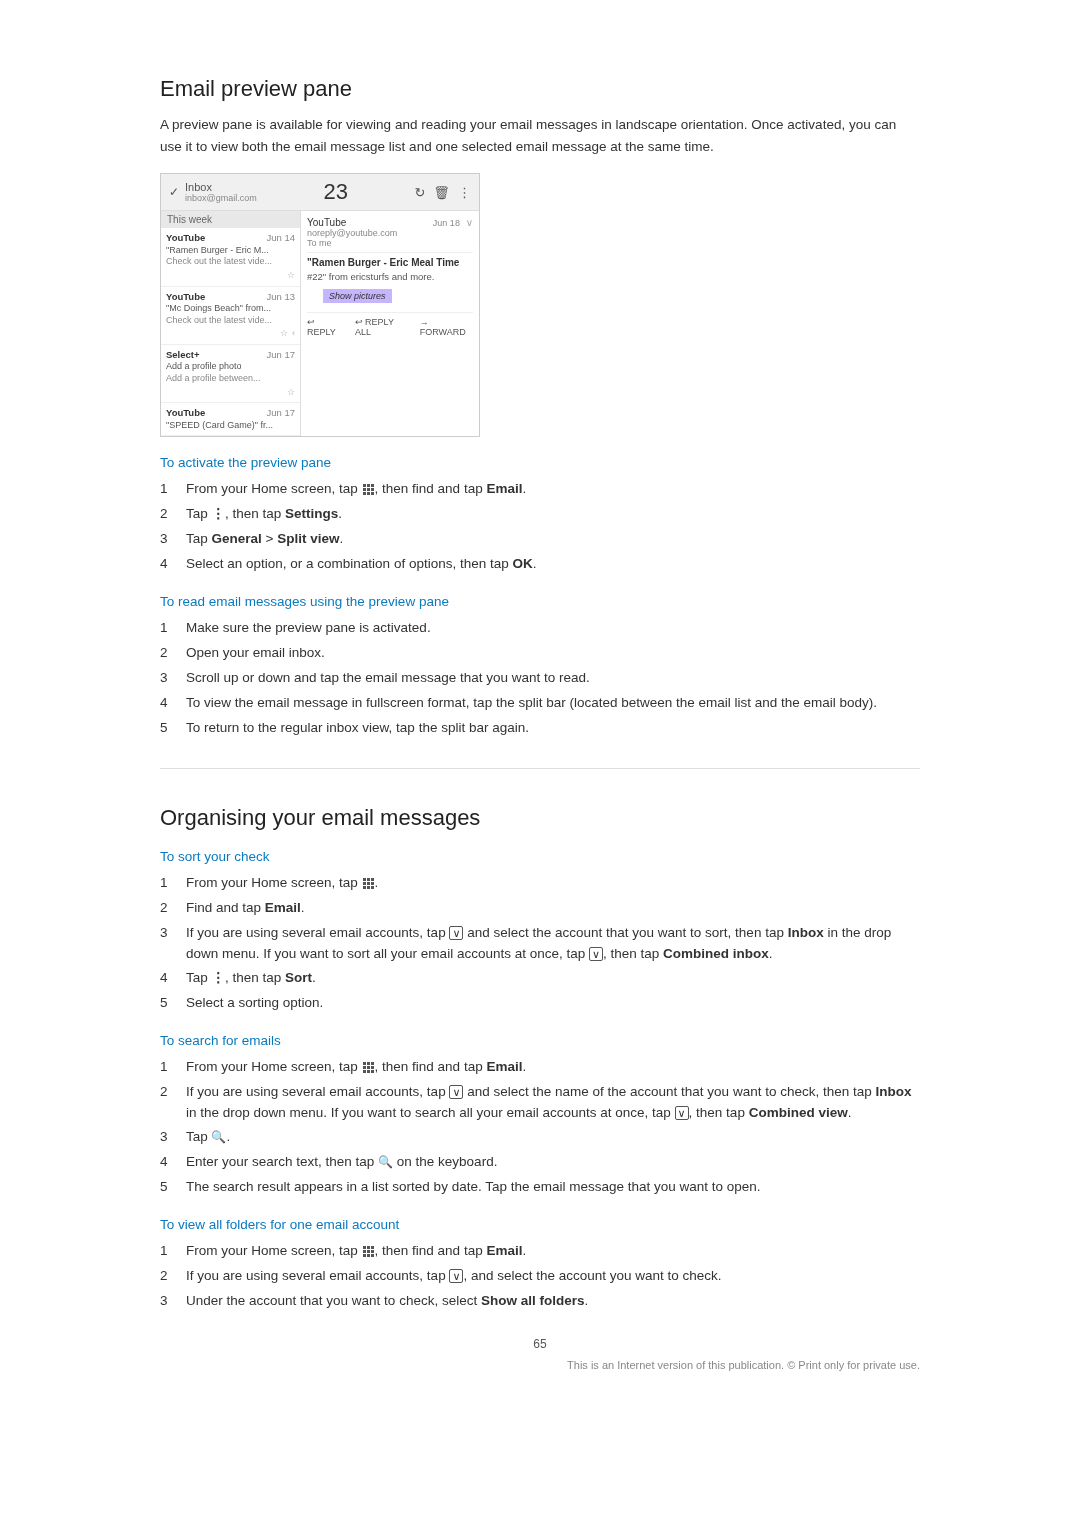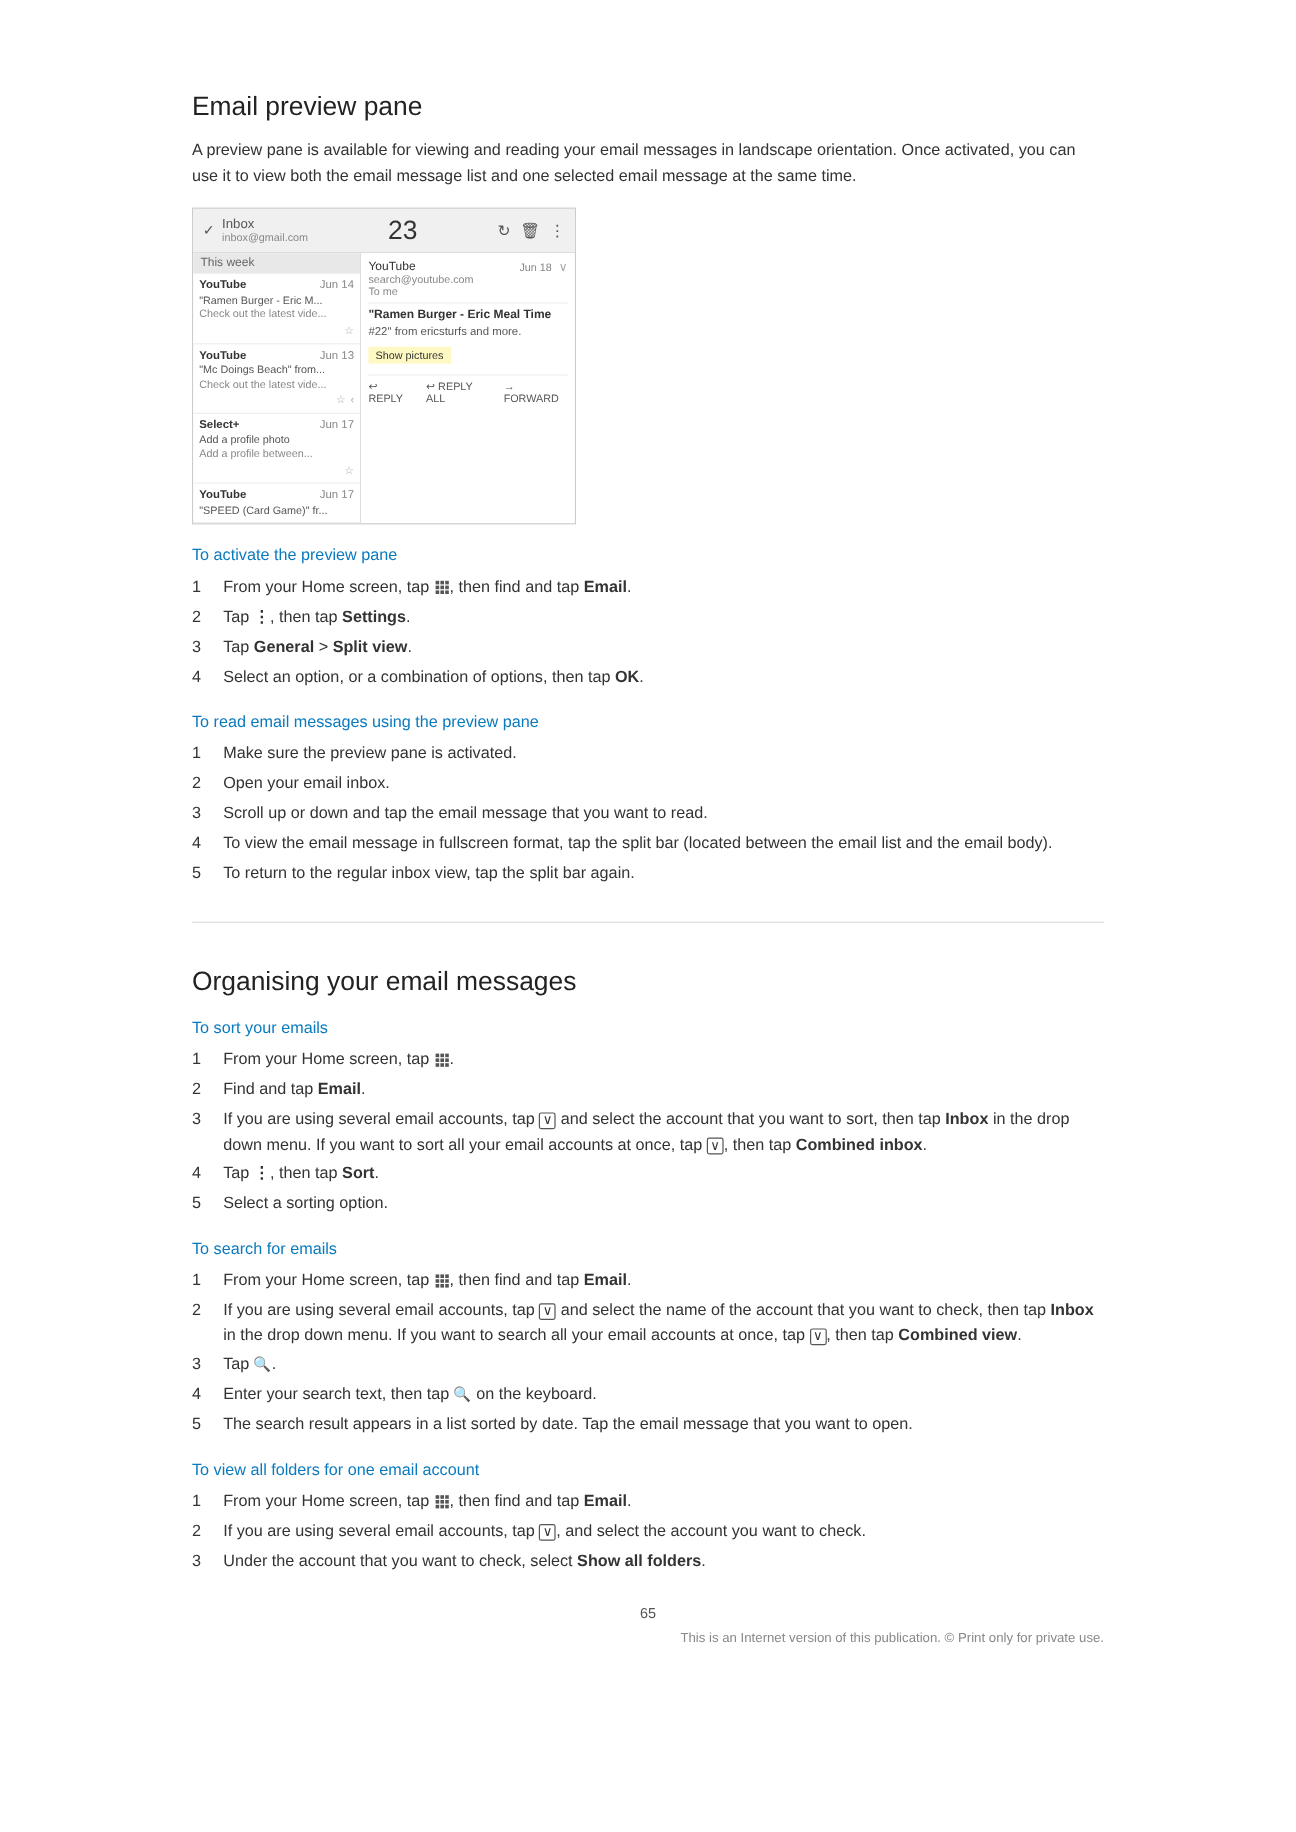--- a/index.html
+++ b/index.html
@@ -153,28 +153,29 @@
       display: flex;
       gap: 12px;
       padding: 4px 0;
       border-top: 1px solid #eee;
       margin-top: 6px;
       font-size: 9px;
       color: #555;
       justify-content: center;
     }
     .show-pictures-btn {
-      background: #fef9c3;
+      background: #c4b5fd;
       border: none;
       padding: 2px 6px;
       font-size: 9px;
       color: #333;
       cursor: pointer;
-      margin: 3px 0;
+      margin: 3px 16px;
       display: inline-block;
+      font-style: italic;
     }
     .divider-line {
       border: none;
       border-top: 1px solid #dddddd;
       margin: 28px 0 18px 0;
     }
     .page-number {
       font-size: 12px;
       color: #555;
       text-align: center;
@@ -257,21 +258,21 @@
         </div>
         <div class="subject">"SPEED (Card Game)" fr...</div>
       </div>
     </div>
 
     <div class="email-preview-pane">
       <div class="email-preview-header">
         <div style="display:flex;justify-content:space-between;">
           <div>
             <div class="from">YouTube</div>
-            <div class="to">search@youtube.com</div>
+            <div class="to">noreply@youtube.com</div>
             <div class="to">To me</div>
           </div>
           <div>
             <span style="font-size:9px;color:#888;">Jun 18</span>
             <span style="font-size:10px;color:#aaa;margin-left:3px;">∨</span>
           </div>
         </div>
       </div>
       <div class="email-preview-subject">"Ramen Burger - Eric Meal Time</div>
       <div style="font-size:9.5px;color:#555;margin-bottom:4px;">#22" from ericsturfs and more.</div>
@@ -336,21 +337,21 @@
   <li>
     <span class="step-num">5</span>
     <span class="step-text">To return to the regular inbox view, tap the split bar again.</span>
   </li>
 </ol>
 
 <hr class="divider-line">
 
 <h1 class="section-title">Organising your email messages</h1>
 
-<h3 class="subsection-title">To sort your emails</h3>
+<h3 class="subsection-title">To sort your check</h3>
 <ol class="steps-list">
   <li>
     <span class="step-num">1</span>
     <span class="step-text">From your Home screen, tap <span style="display:inline-grid;grid-template-columns:repeat(3,3px);grid-template-rows:repeat(3,3px);gap:1px;vertical-align:middle;margin:0 1px;">
           <span style="background:#555;display:block;width:3px;height:3px;"></span>
           <span style="background:#555;display:block;width:3px;height:3px;"></span>
           <span style="background:#555;display:block;width:3px;height:3px;"></span>
           <span style="background:#555;display:block;width:3px;height:3px;"></span>
           <span style="background:#555;display:block;width:3px;height:3px;"></span>
           <span style="background:#555;display:block;width:3px;height:3px;"></span>

